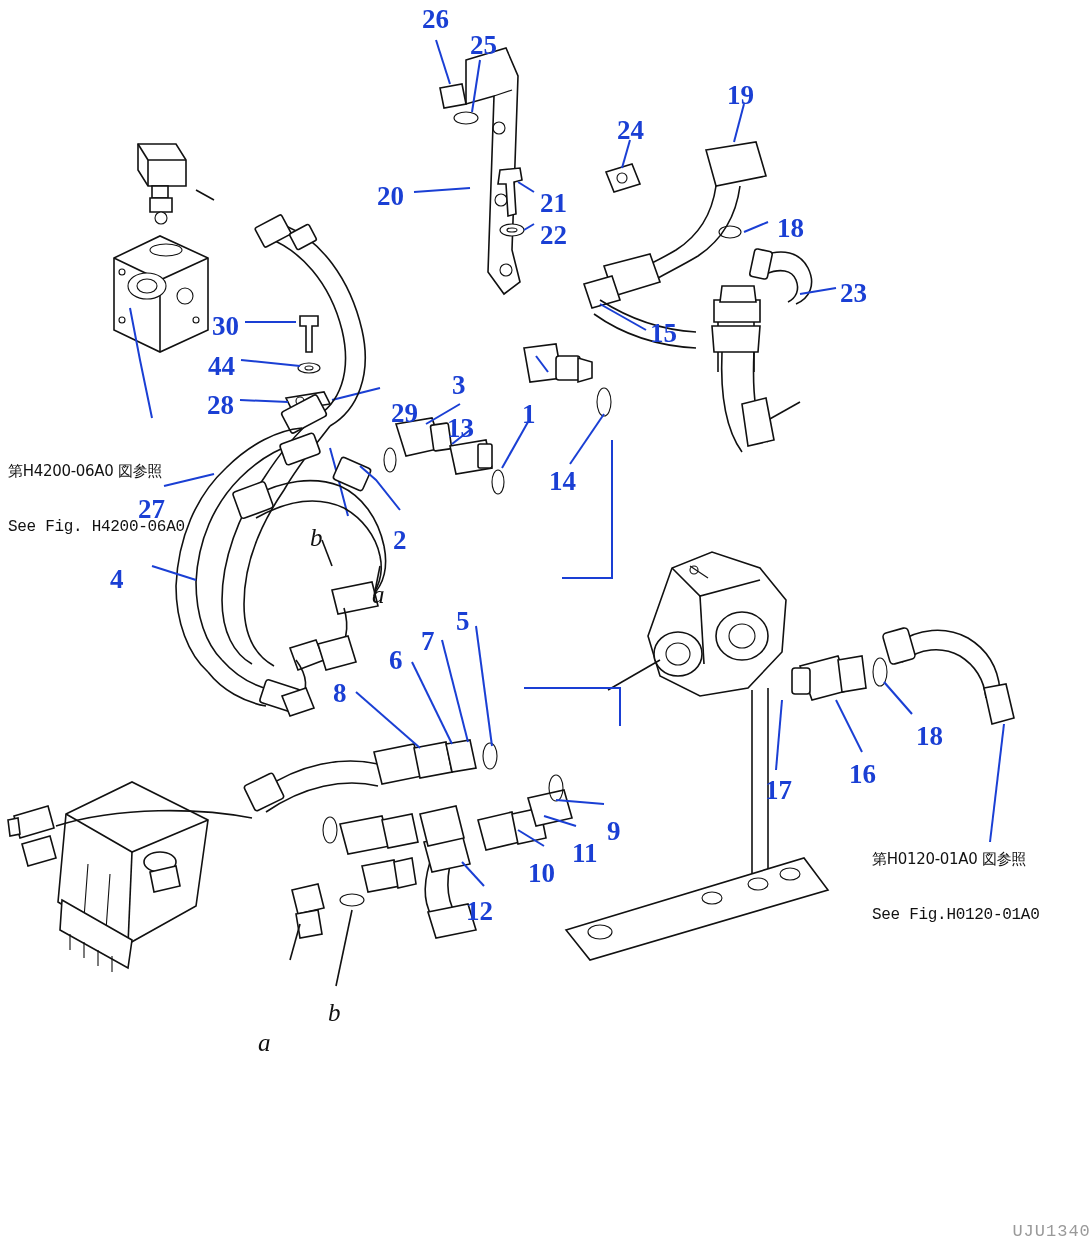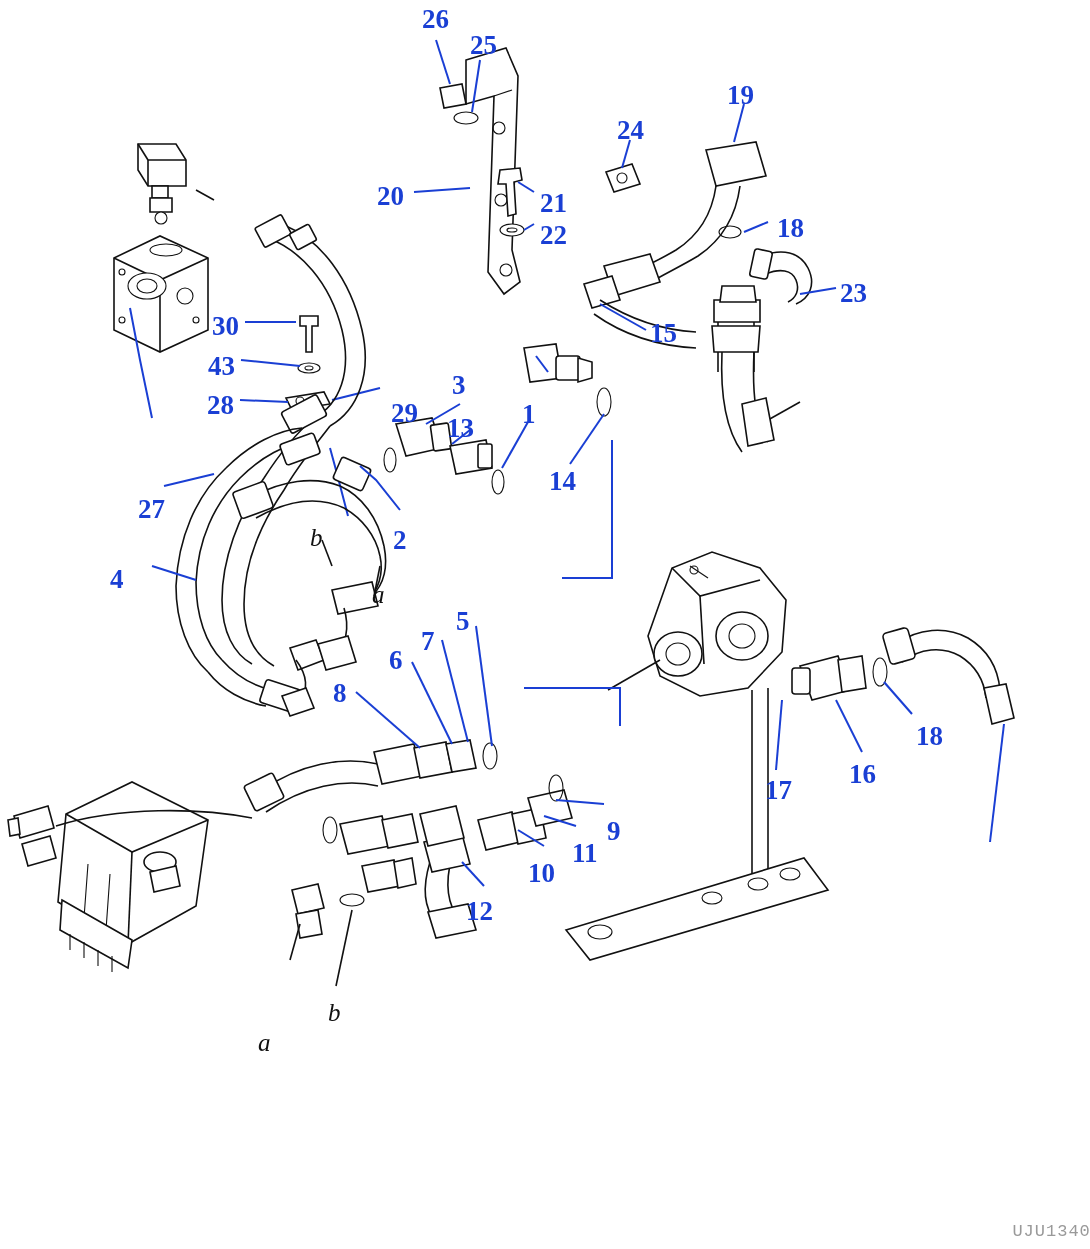--- a/index.html
+++ b/index.html
@@ -337,21 +337,21 @@
   <div class="callout" style="left:470px; top:32px;">25</div>
   <div class="callout" style="left:617px; top:117px;">24</div>
   <div class="callout" style="left:727px; top:82px;">19</div>
   <div class="callout" style="left:377px; top:183px;text-align:center;">20</div>
   <div class="callout" style="left:540px; top:190px;">21</div>
   <div class="callout" style="left:540px; top:222px;">22</div>
   <div class="callout" style="left:777px; top:215px;">18</div>
   <div class="callout" style="left:840px; top:280px;">23</div>
   <div class="callout" style="left:650px; top:320px;">15</div>
   <div class="callout" style="left:212px; top:313px;">30</div>
-  <div class="callout" style="left:208px; top:353px;">43</div>
+  <div class="callout" style="left:208px; top:353px;">44</div>
   <div class="callout" style="left:207px; top:392px;">28</div>
   <div class="callout" style="left:391px; top:400px;">29</div>
   <div class="callout" style="left:452px; top:372px;">3</div>
   <div class="callout" style="left:522px; top:401px;">1</div>
   <div class="callout" style="left:447px; top:415px;">13</div>
   <div class="callout" style="left:549px; top:468px;">14</div>
   <div class="callout" style="left:118px; top:496px;margin-left:20px;">27</div>
   <div class="callout" style="left:393px; top:527px;">2</div>
   <div class="callout" style="left:110px; top:566px;">4</div>
   <div class="callout" style="left:456px; top:608px;">5</div>
@@ -365,19 +365,27 @@
   <div class="callout" style="left:572px; top:840px;">11</div>
   <div class="callout" style="left:528px; top:860px;">10</div>
   <div class="callout" style="left:466px; top:898px;">12</div>
 
   <div class="letter" style="left:310px; top:525px;">b</div>
   <div class="letter" style="left:372px; top:582px;">a</div>
   <div class="letter" style="left:258px; top:1030px;">a</div>
   <div class="letter" style="left:328px; top:1000px;">b</div>
 
 
-
-
+  <div class="noteblk" style="left:8px; top:425px;">
+    <div class="jp">第H4200-06A0 図参照</div>
+    <div>See Fig. H4200-06A0</div>
+  </div>
+
+
+  <div class="noteblk" style="left:872px; top:813px;">
+    <div class="jp">第H0120-01A0 図参照</div>
+    <div>See Fig.H0120-01A0</div>
+  </div>
 
 
   <div class="docid">UJU1340A</div>
 
 </div>
 
 </body></html>

